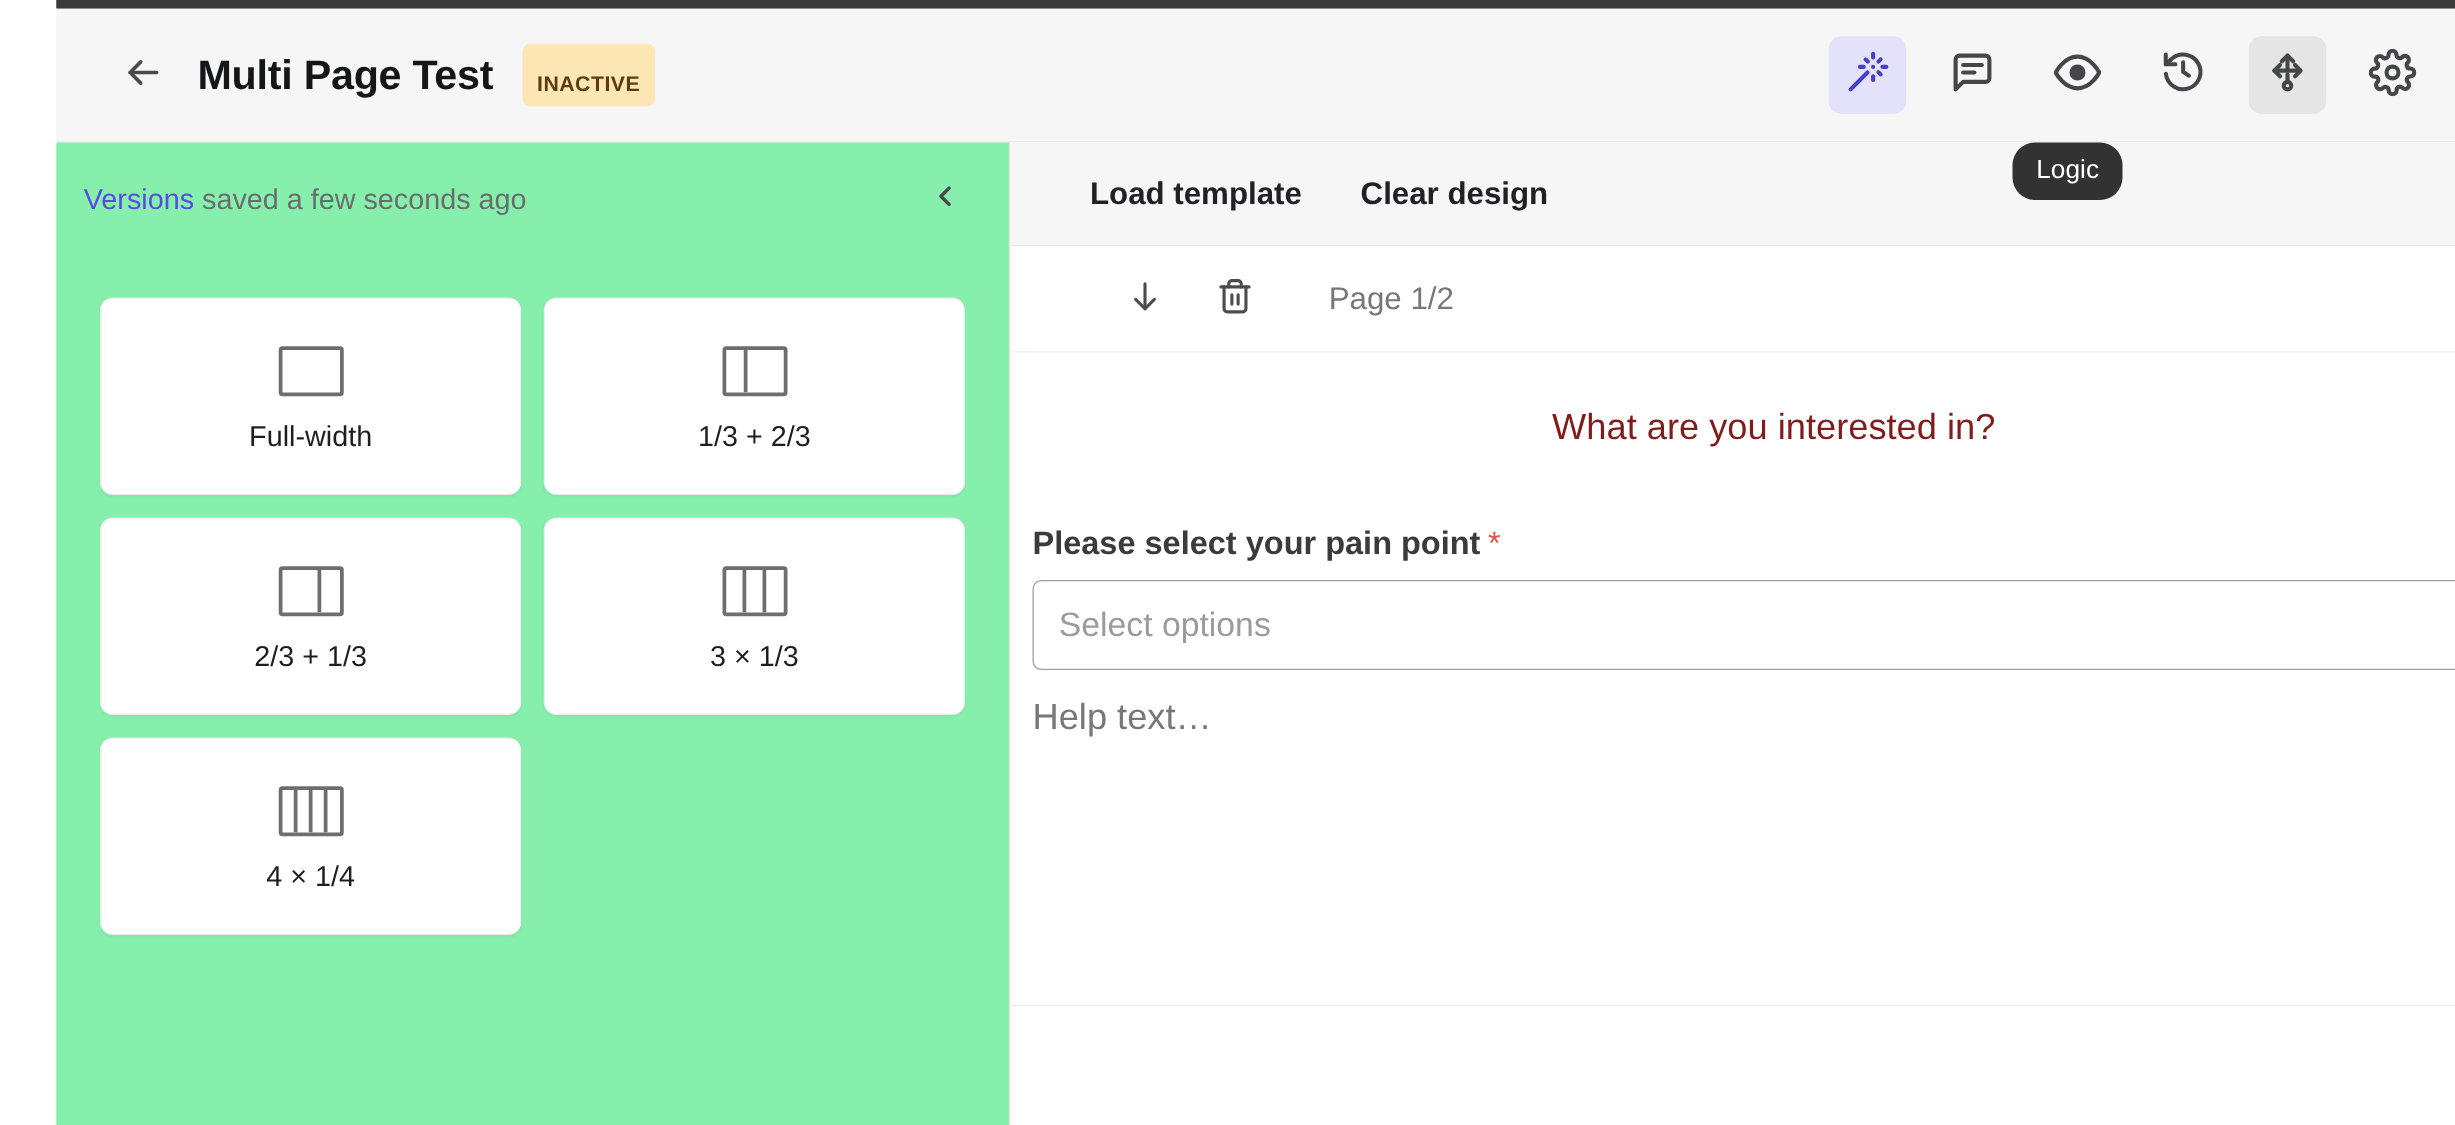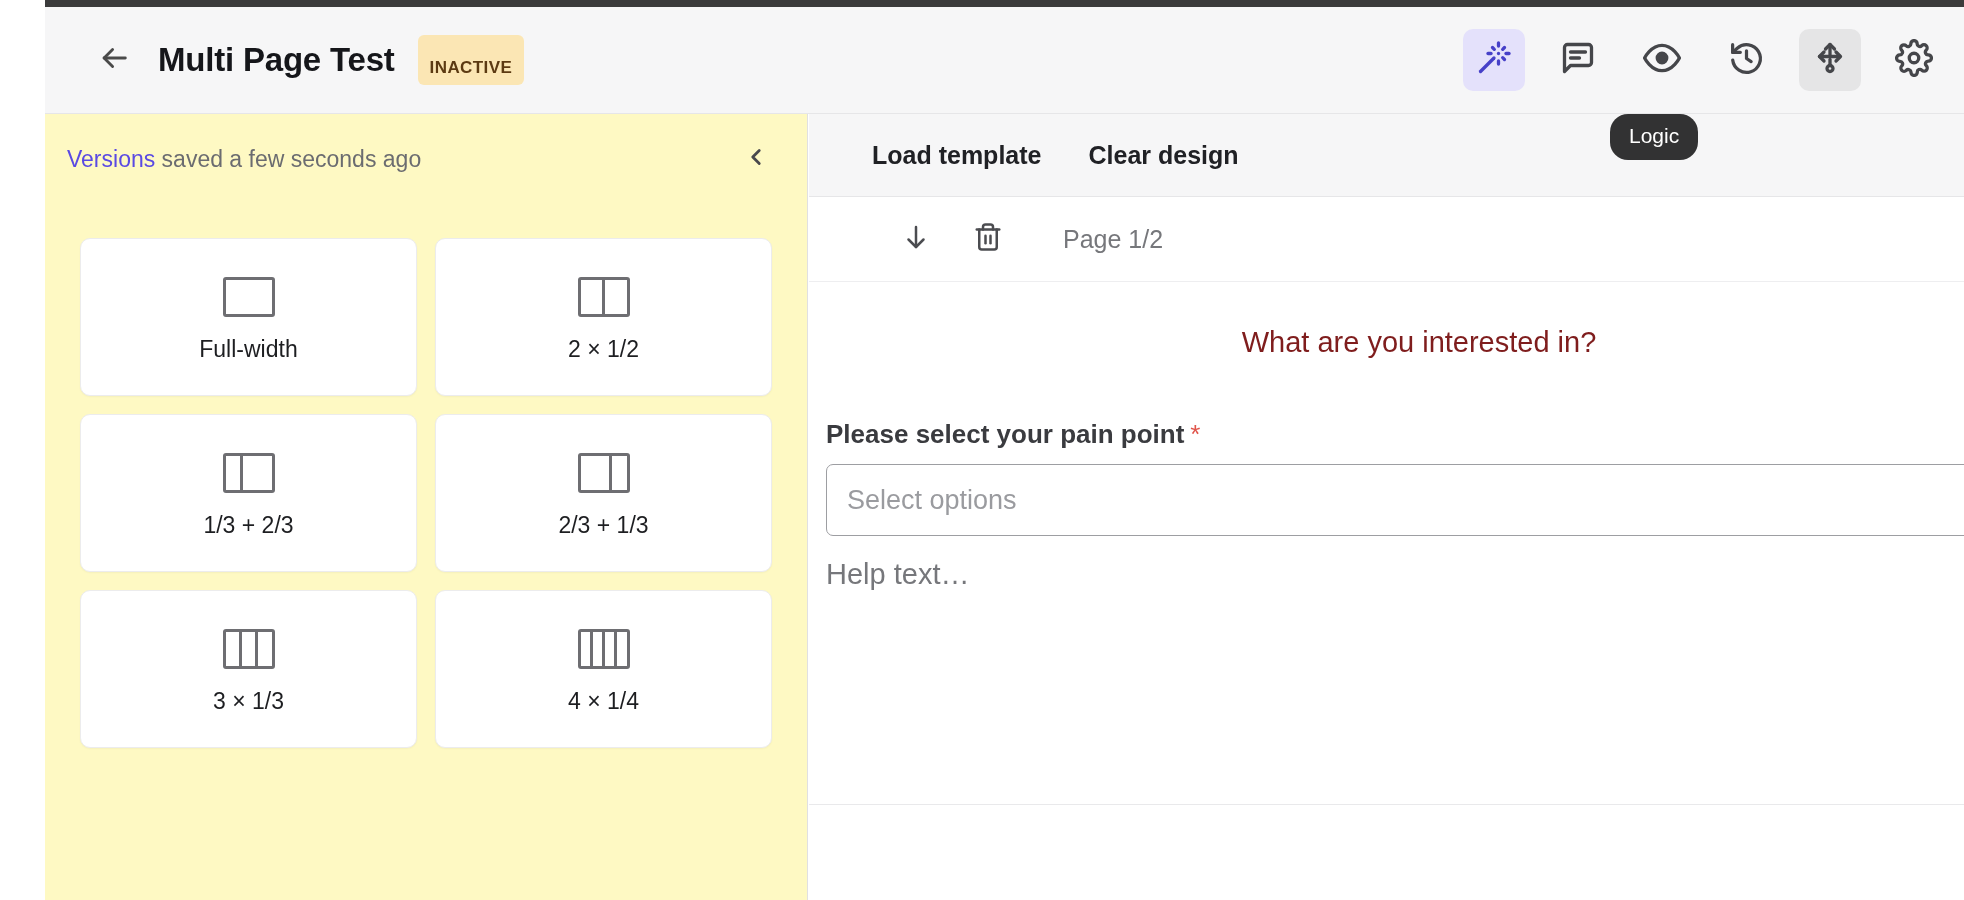--- a/index.html
+++ b/index.html
@@ -92,21 +92,21 @@
     white-space: nowrap;
     z-index: 40;
     line-height: 1.15;
   }
 
   
   .sidebar {
     position: absolute;
     top: 114px; left: 0;
     width: 763px; height: 786px;
-    background: #fef9c3;
+    background: #86efac;
     border-right: 1px solid #e0e0e2;
   }
   .versions-row {
     height: 90px;
     display: flex;
     align-items: center;
     padding: 0 34px 0 22px;
   }
   .versions-text {
     font-size: 23px;
@@ -407,29 +407,20 @@
 
       <div class="layout-card">
         <div class="layout-icon">
           <div class="lay-box" style="width:52px;height:40px;">
               <span style="flex:1"></span>
             </div>
         </div>
         <div class="layout-label">Full-width</div>
       </div>
 
-      <div class="layout-card">
-        <div class="layout-icon">
-          <div class="lay-box" style="width:52px;height:40px;">
-              <span style="flex:1"></span>
-              <span style="flex:1"></span>
-            </div>
-        </div>
-        <div class="layout-label">2 × 1/2</div>
-      </div>
 
       <div class="layout-card">
         <div class="layout-icon">
           <div class="lay-box" style="width:52px;height:40px;">
               <span style="flex:1"></span>
               <span style="flex:2"></span>
             </div>
         </div>
         <div class="layout-label">1/3 + 2/3</div>
       </div>

